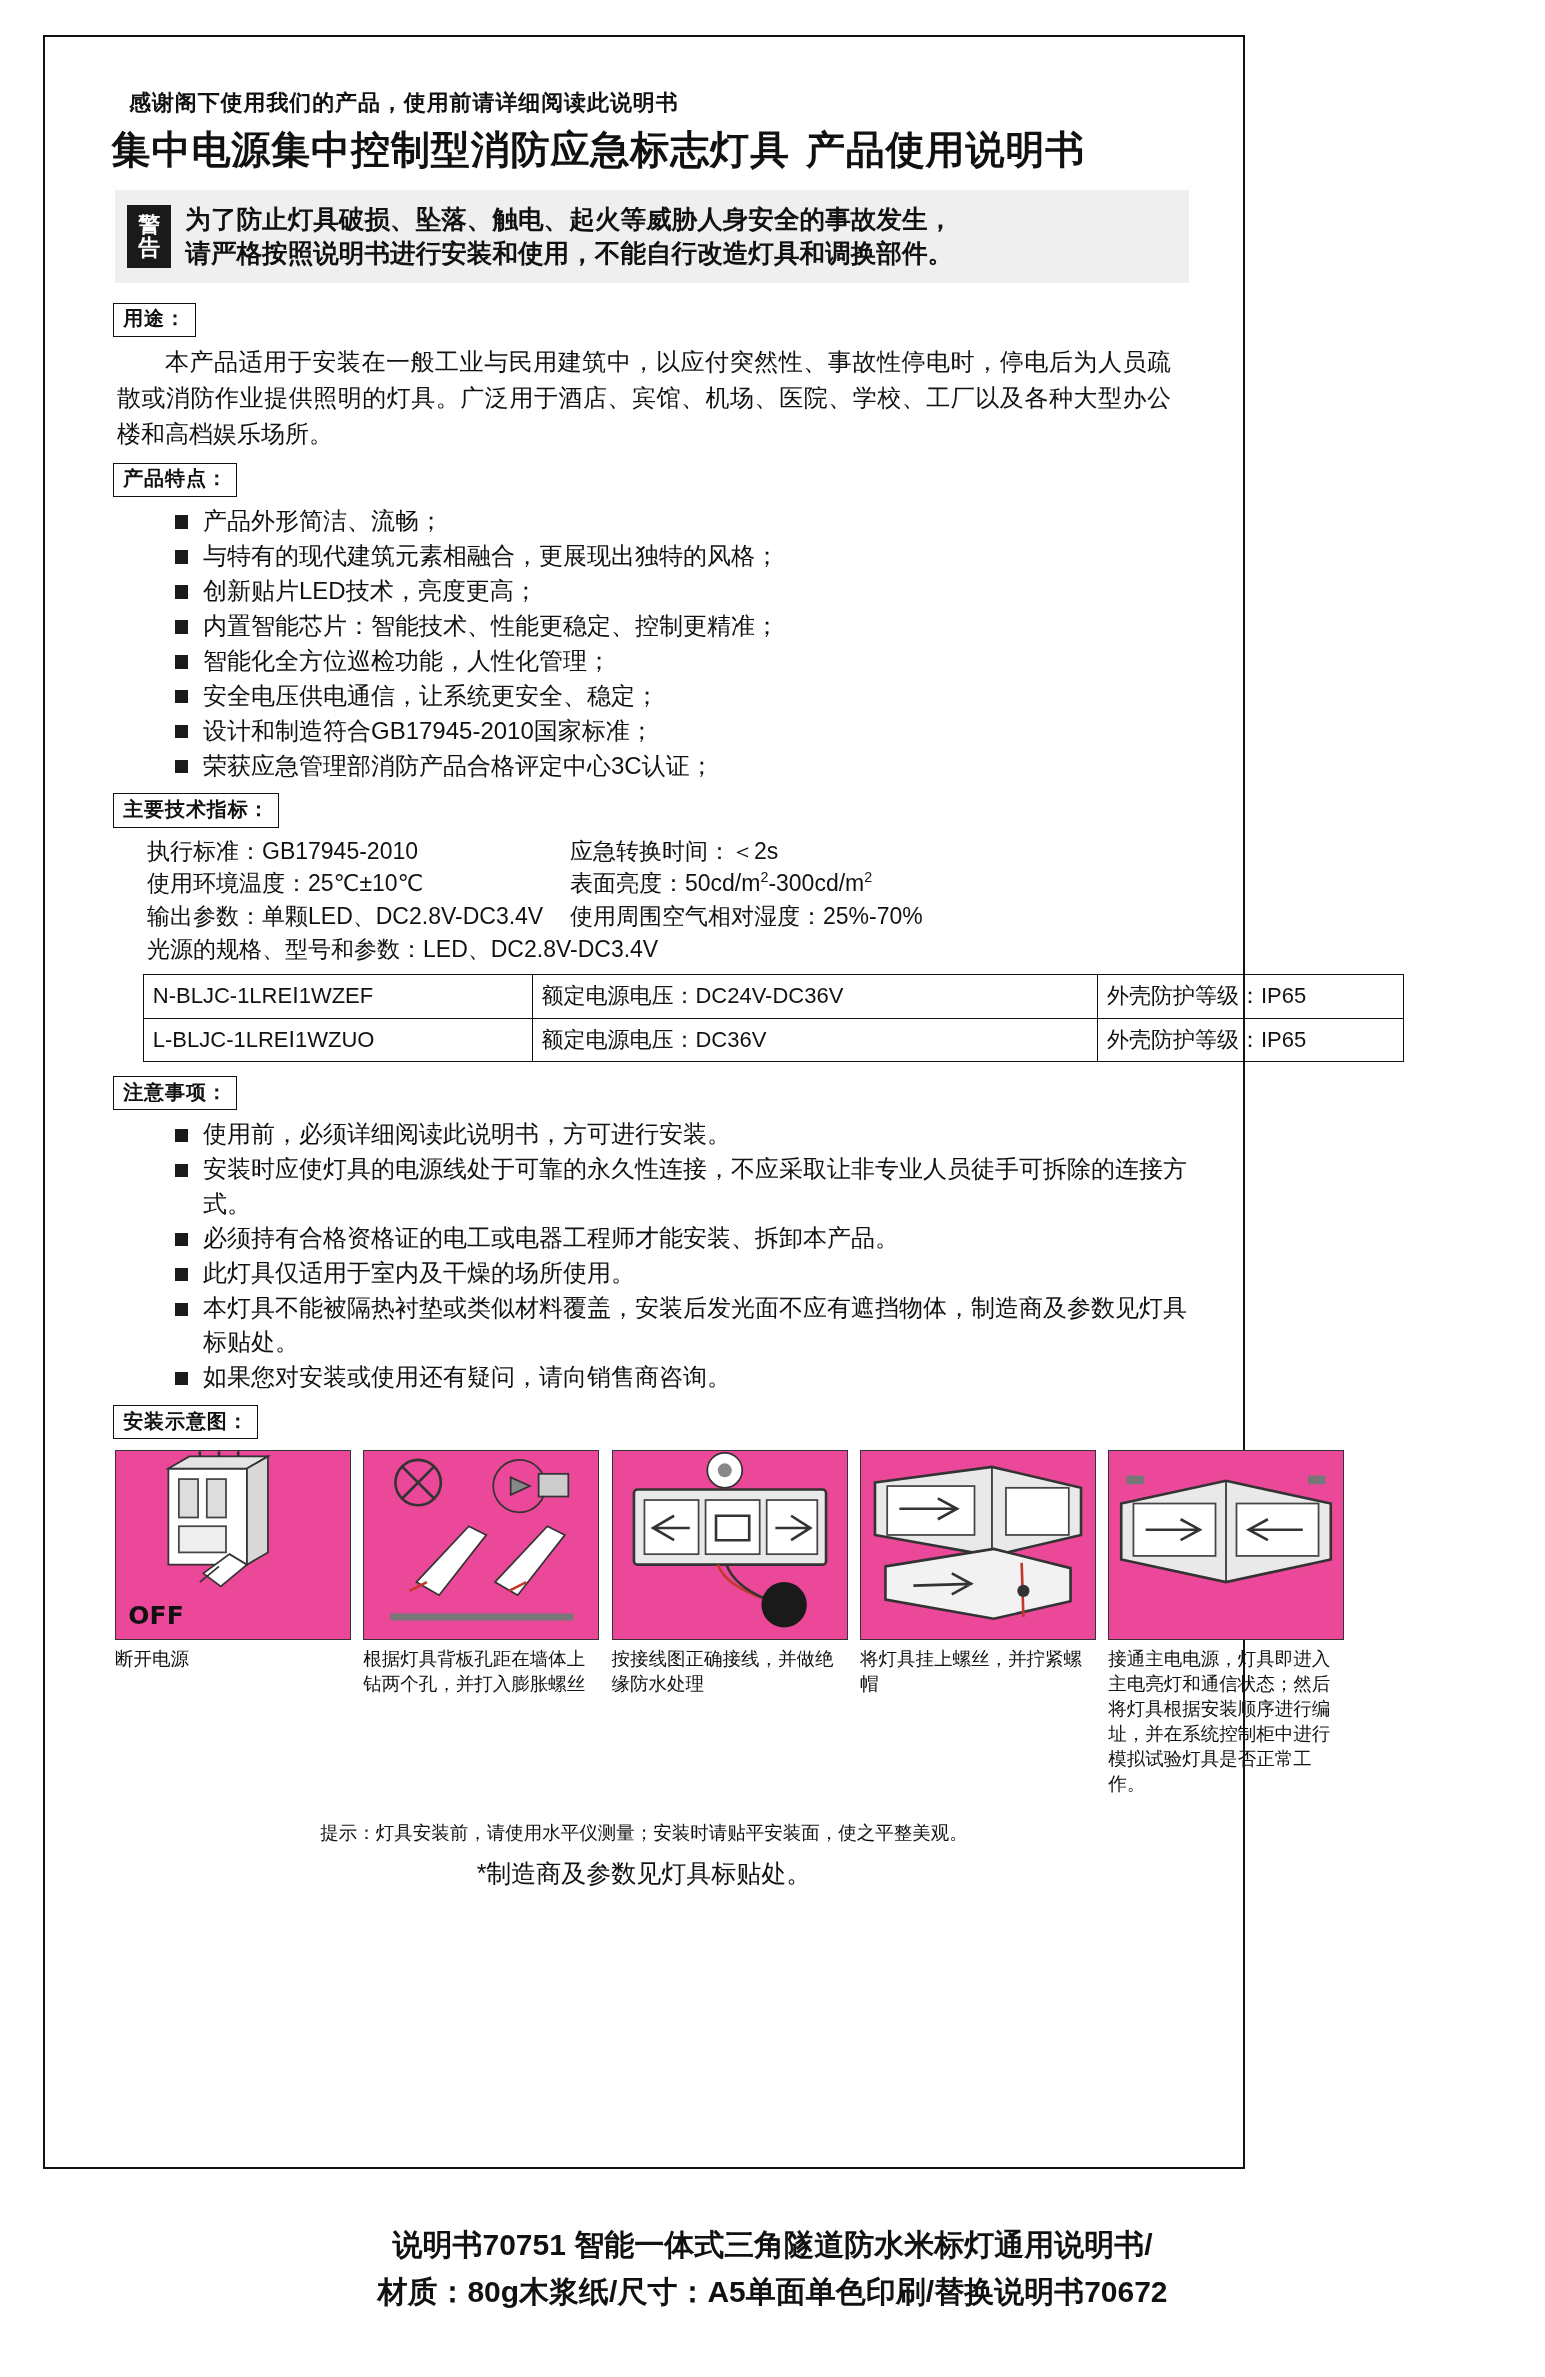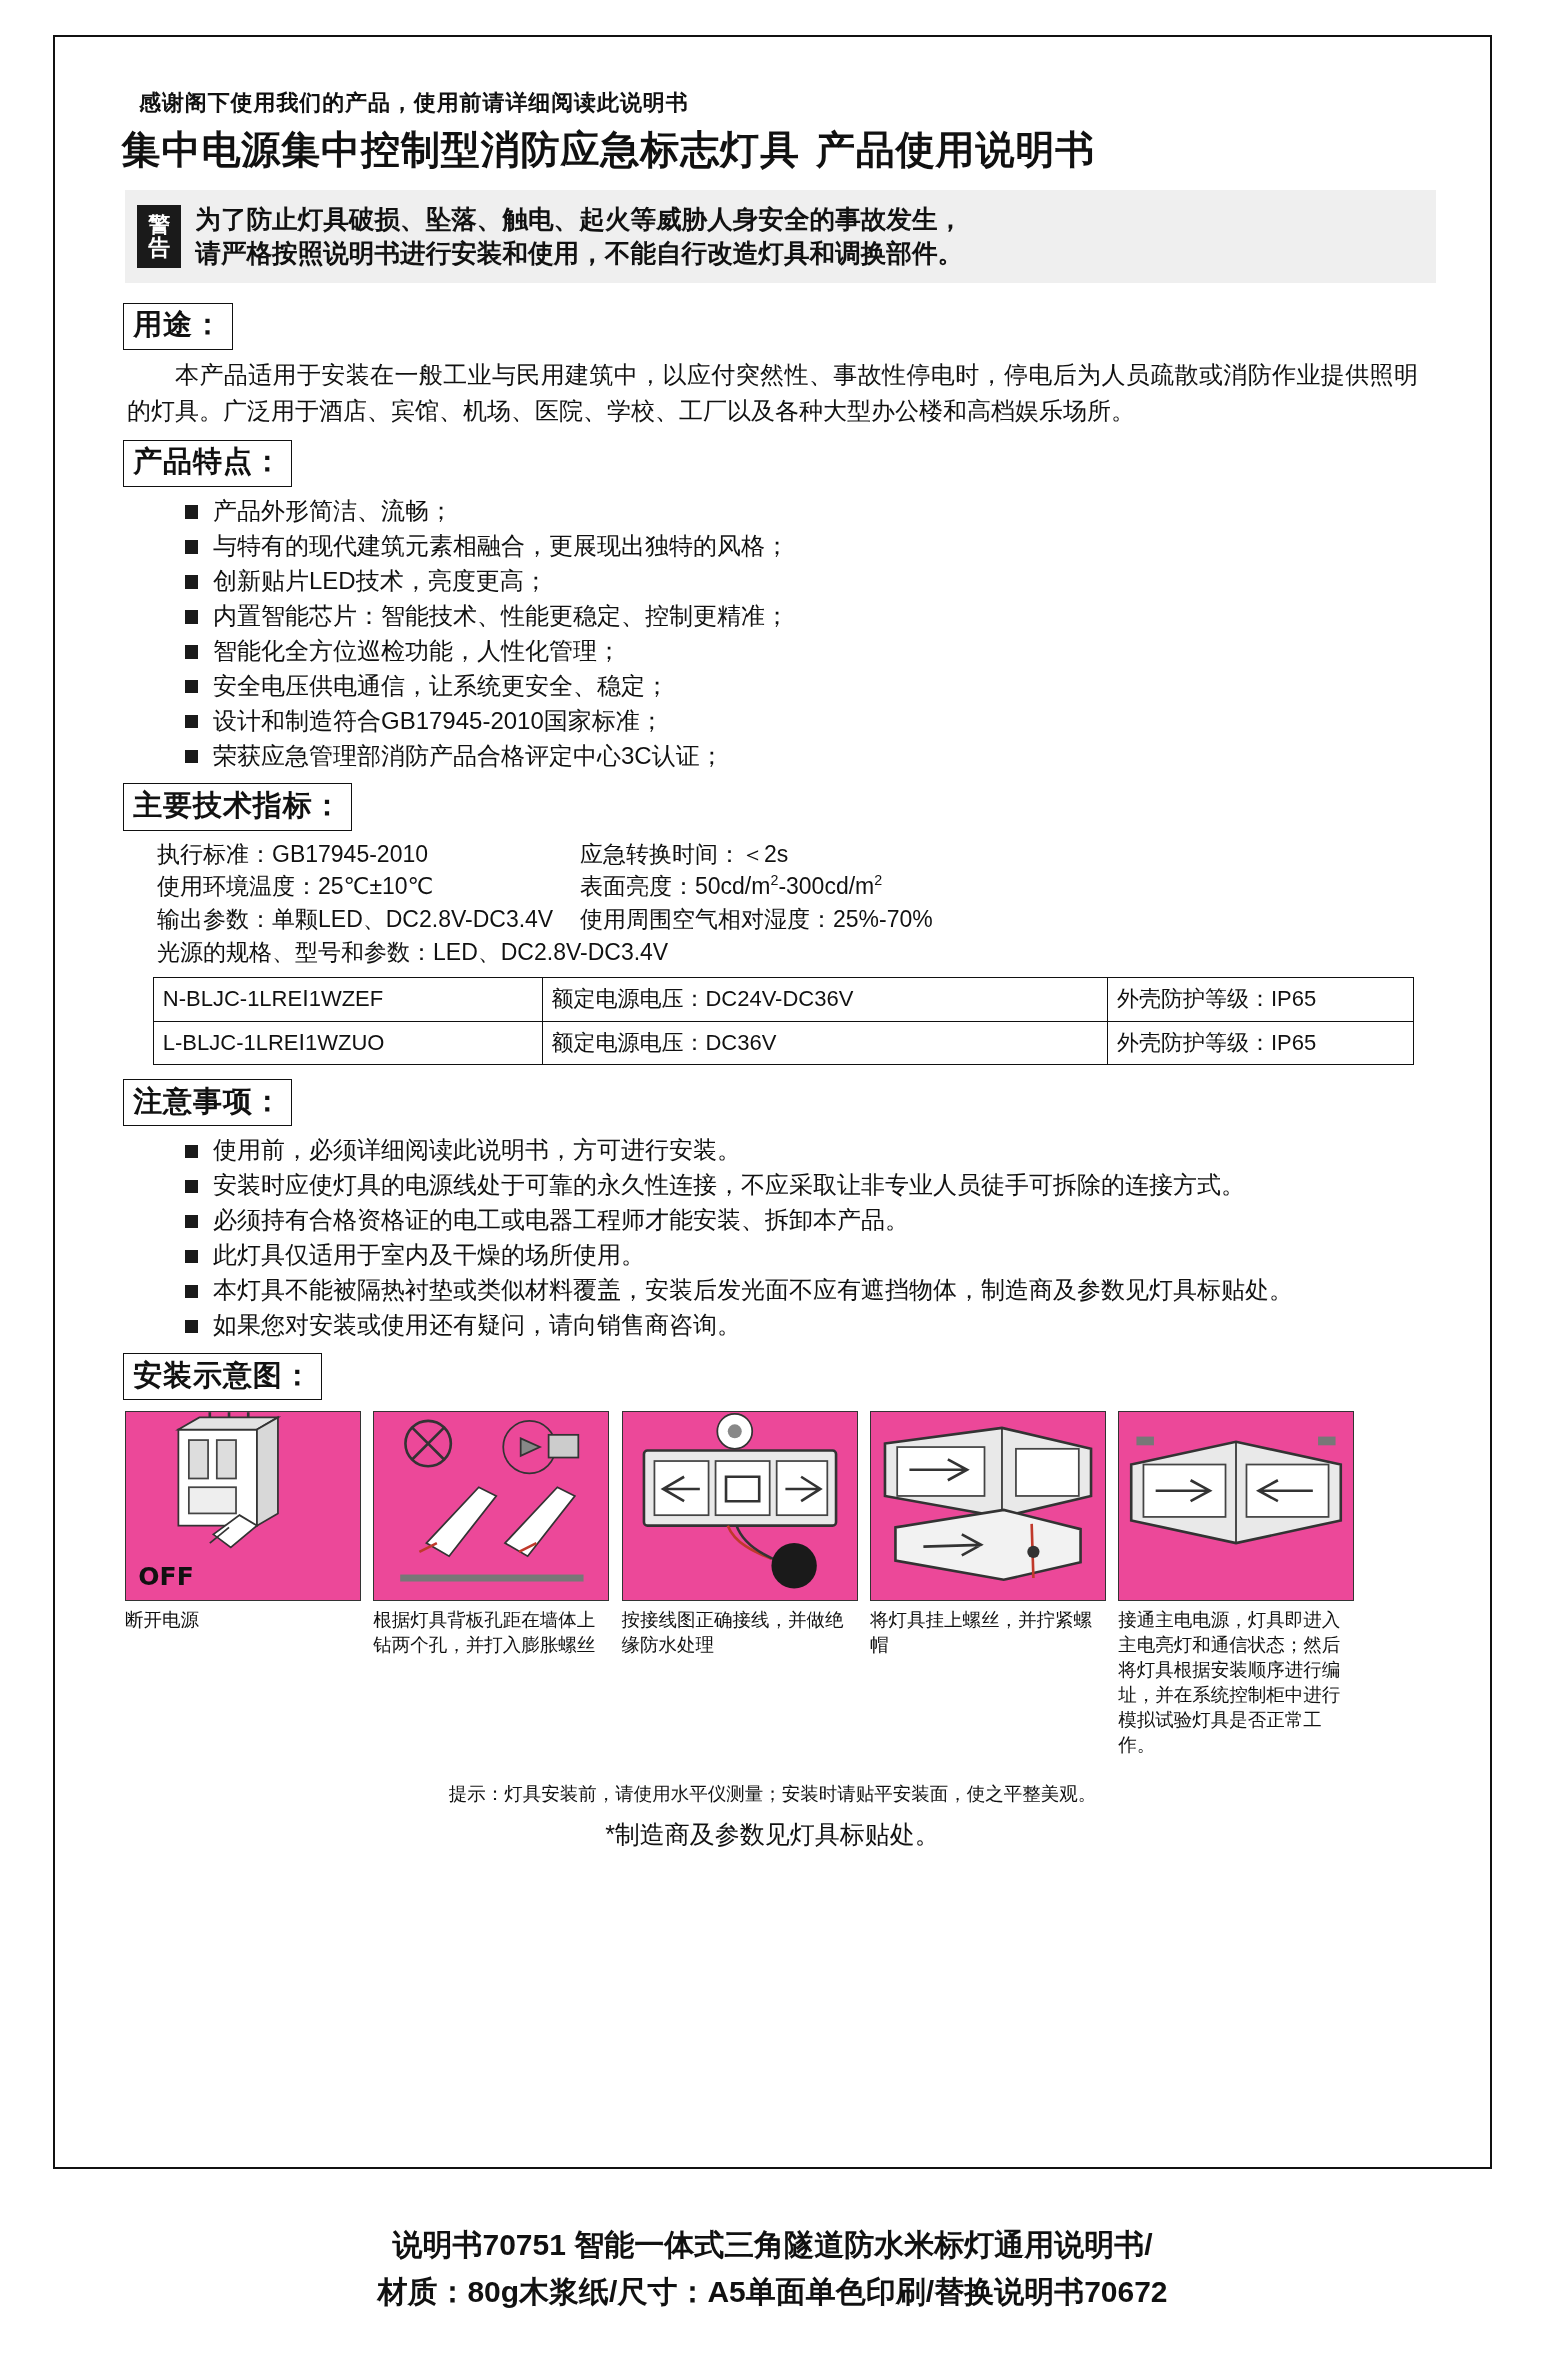--- a/index.html
+++ b/index.html
@@ -16,23 +16,23 @@
     overflow: hidden;
   }
   .page {
     position: absolute;
     left: 0; top: 0;
     width: 1545px;
     height: 2377px;
   }
   .sheet {
     position: absolute;
-    left: 53px;
+    left: 43px;
     top: 35px;
-    width: 1439px;
+    width: 1202px;
     height: 2134px;
     border: 2.6px solid #111;
     box-sizing: border-box;
     background: #fff;
     padding: 35px 49px 0 49px;
   }
   .thanks {
     font-size: 22px;
     letter-spacing: 0.9px;
     margin: 16px 0 5.3px 35px;
@@ -71,21 +71,21 @@
   }
   .warntext {
     font-size: 25.6px;
     line-height: 1.35;
     font-weight: 600;
   }
 
   .sechead {
     display: inline-block;
     border: 1.8px solid #111;
-    font-size: 29px;
+    font-size: 20px;
     font-weight: bold;
     padding: 1.8px 8.8px 3.5px 8.8px;
     margin: 5.3px 0 5.3px 19.4px;
     letter-spacing: 0.9px;
   }
   .para {
     font-size: 24px;
     line-height: 1.5;
     margin: 1.8px 23px 5.3px 23px;
     text-align: justify;

